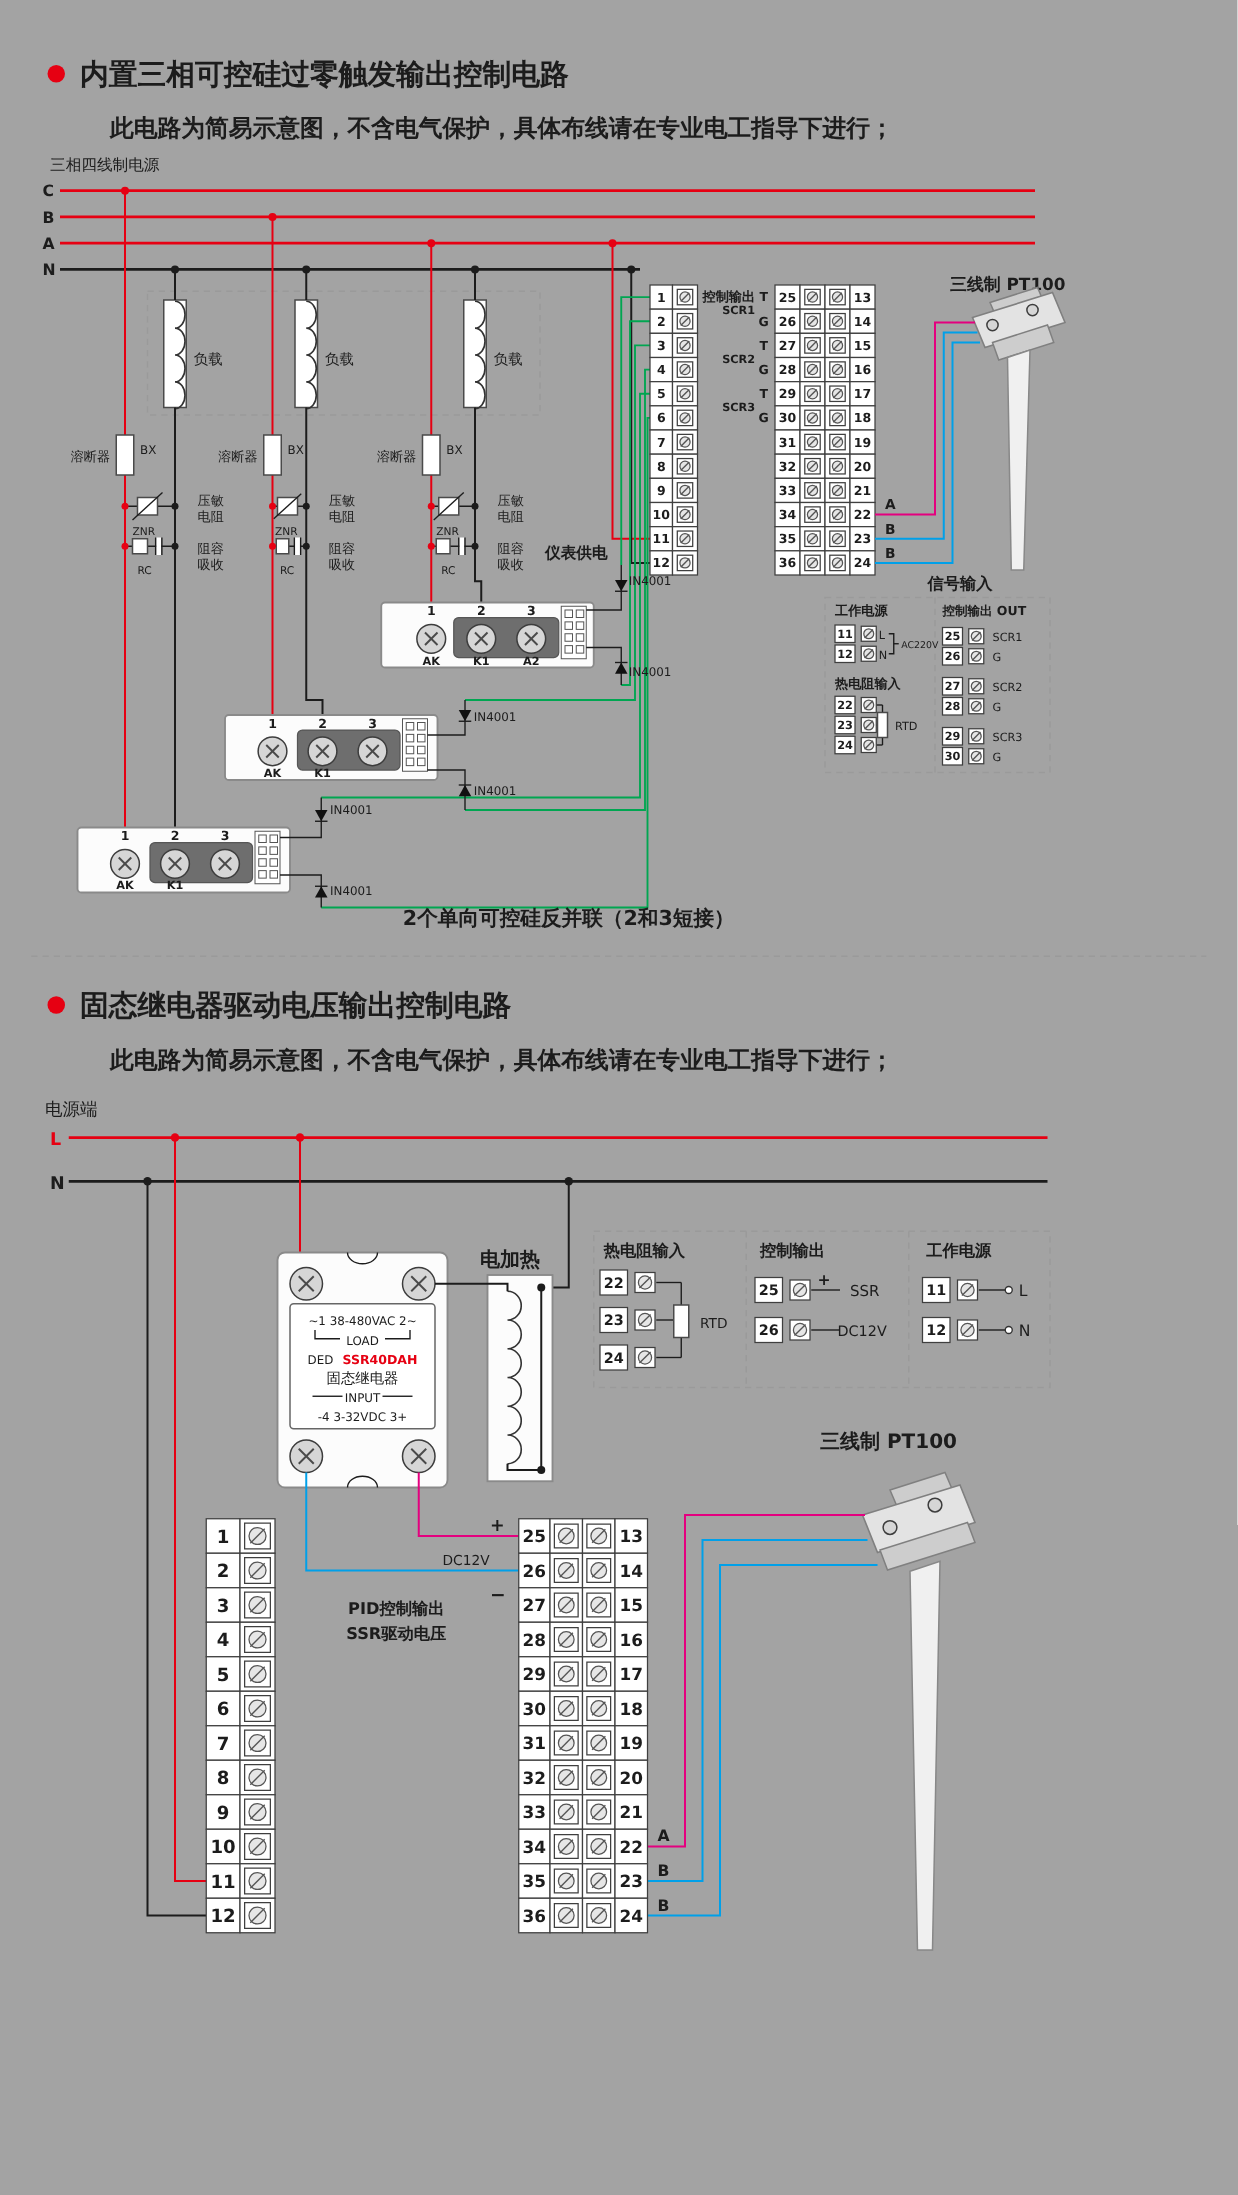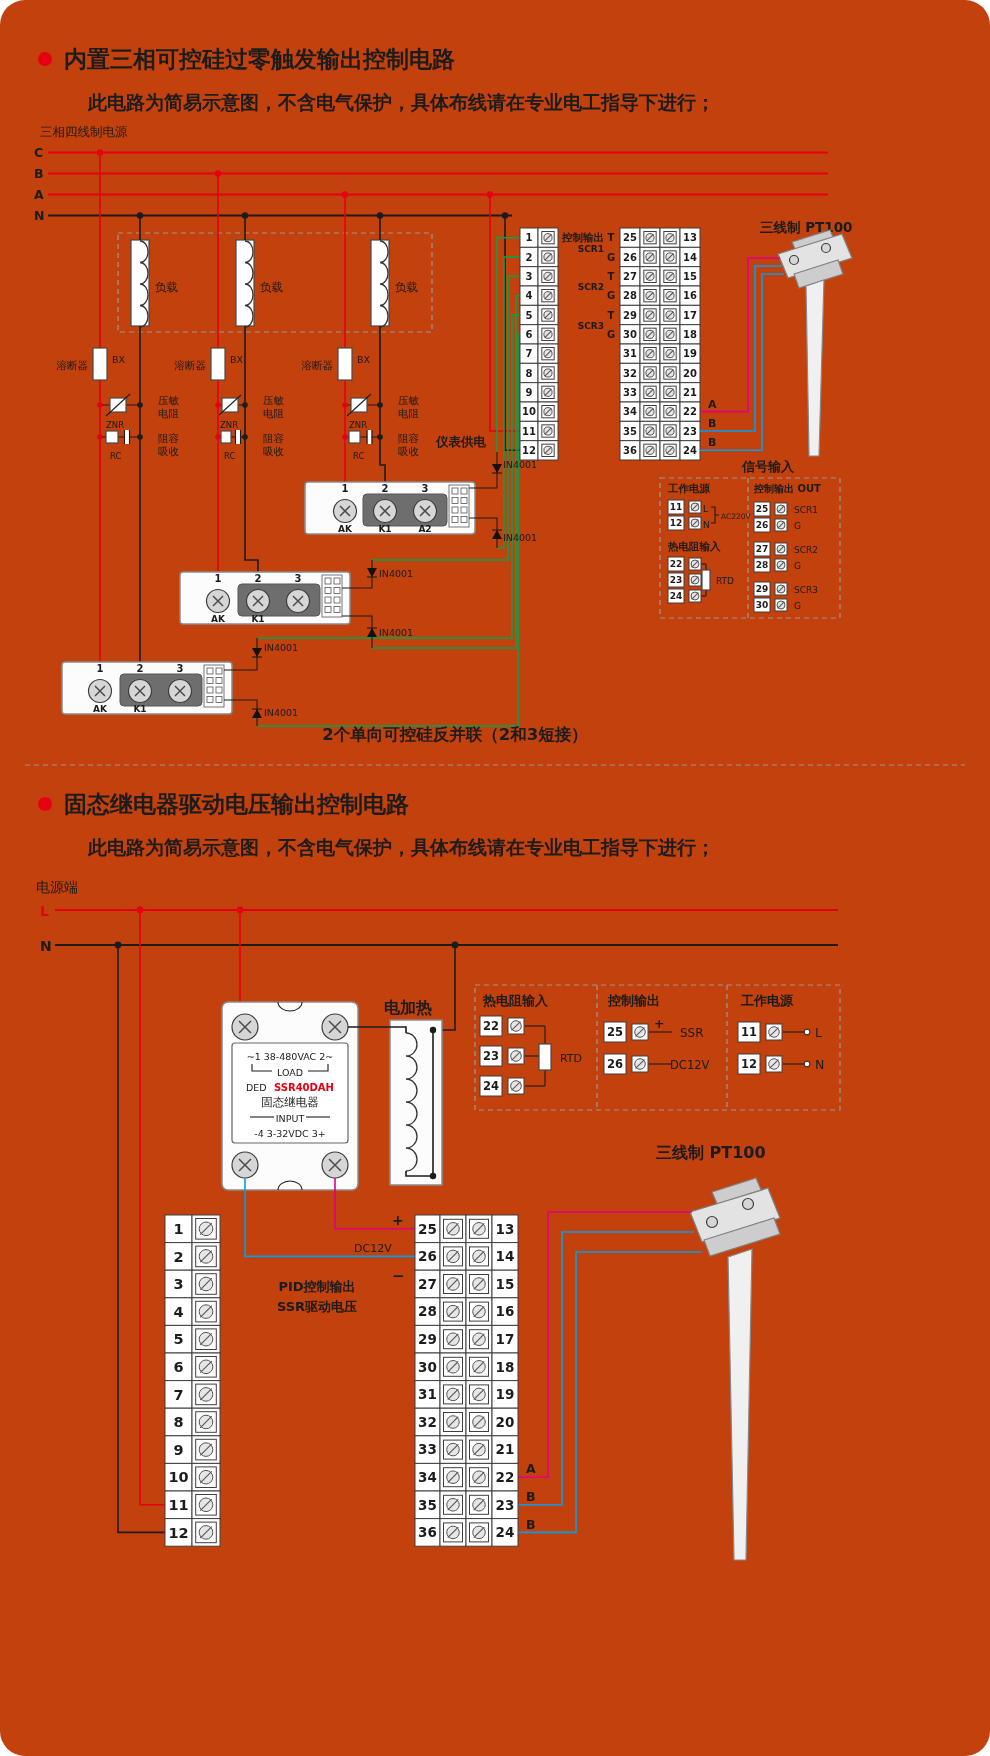--- a/index.html
+++ b/index.html
@@ -1,17 +1,17 @@
 <!DOCTYPE html>
 <html><head>
 <meta charset="utf-8">
 <style>
   html,body{margin:0;padding:0;background:#fff;}
-  .page{position:relative;width:990px;height:1756px;background:#c2410c;overflow:hidden;
-        font-family:"DejaVu Sans","Liberation Sans",sans-serif;border-radius:25px;}
+  .page{position:relative;width:990px;height:1756px;background:#a3a3a3;overflow:hidden;
+        font-family:"DejaVu Sans","Liberation Sans",sans-serif;}
   svg{display:block;}
   svg text{font-family:"DejaVu Sans","Liberation Sans",sans-serif;fill:#1c1c1c;}
   .b{font-weight:bold}
   .rd{fill:#e60012}
   .bullet{fill:#e60012}
   .pw{fill:none;stroke-width:2.2}
   .red{stroke:#e60012}
   .blk{stroke:#1c1c1c}
   .wr{fill:none;stroke:#e60012;stroke-width:1.6}
   .wb{fill:none;stroke:#1c1c1c;stroke-width:1.6}

